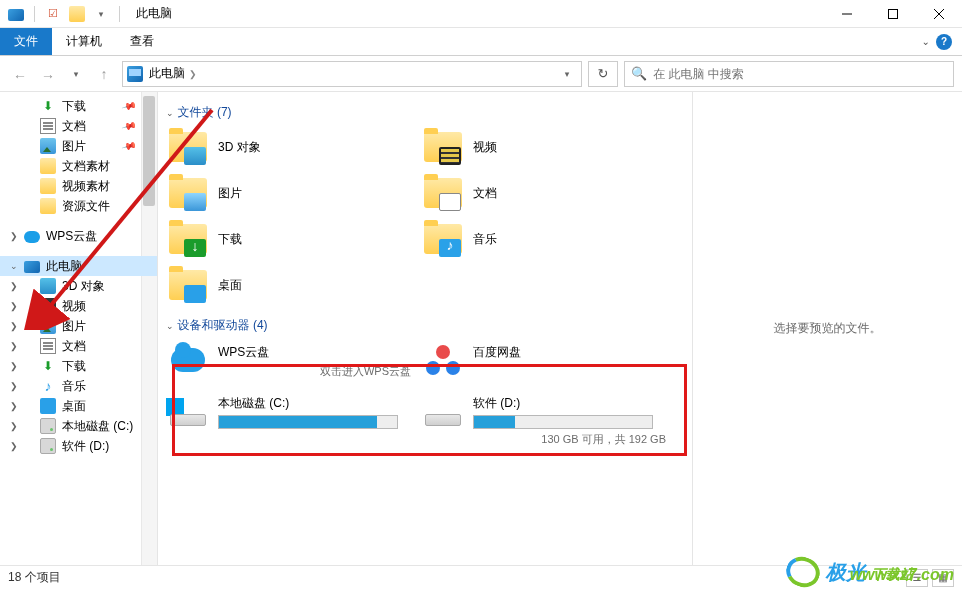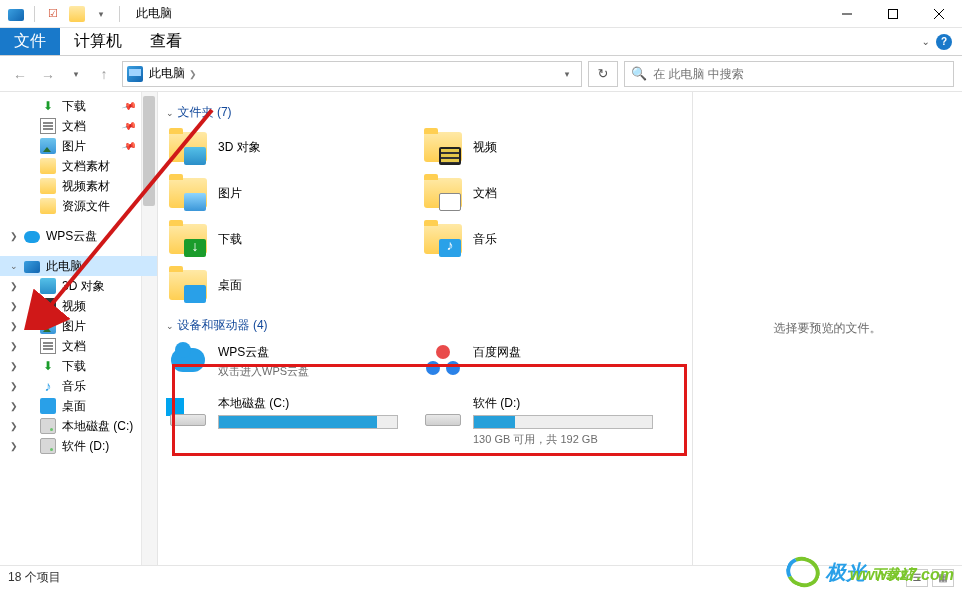--- a/index.html
+++ b/index.html
@@ -9,21 +9,21 @@
 .titlebar { height: 28px; display: flex; align-items: center; background: #fff; border-bottom: 1px solid #e5e5e5; }
 .titlebar-left { display: flex; align-items: center; gap: 4px; padding-left: 6px; }
 .qat-icon { width: 20px; height: 20px; display: flex; align-items: center; justify-content: center; font-size: 11px; }
 .qat-sep { width: 1px; height: 16px; background: #d0d0d0; margin: 0 4px; }
 .titlebar-title { margin-left: 8px; font-size: 12px; }
 .titlebar-controls { margin-left: auto; display: flex; }
 .win-btn { width: 46px; height: 28px; display: flex; align-items: center; justify-content: center; font-size: 10px; }
 
 
 .ribbon { height: 28px; display: flex; align-items: stretch; background: #fff; border-bottom: 1px solid #d0d0d0; }
-.ribbon-tab { padding: 0 14px; display: flex; align-items: center; font-size: 16px; }
+.ribbon-tab { padding: 0 14px; display: flex; align-items: center; font-size: 12px; }
 .ribbon-tab.file { background: #1979ca; color: #fff; }
 .ribbon-right { margin-left: auto; display: flex; align-items: center; gap: 6px; padding-right: 10px; }
 .ribbon-caret { color: #555; font-size: 10px; }
 .help-badge { width: 16px; height: 16px; border-radius: 50%; background: #1979ca; color: #fff; display: flex; align-items: center; justify-content: center; font-size: 10px; font-weight: bold; }
 
 
 .navbar { height: 36px; display: flex; align-items: center; gap: 6px; padding: 4px 8px; border-bottom: 1px solid #e5e5e5; }
 .nav-arrows { display: flex; gap: 4px; align-items: center; }
 .nav-arrow { width: 24px; height: 24px; display: flex; align-items: center; justify-content: center; color: #999; font-size: 14px; }
 .addressbar { flex: 1; height: 26px; border: 1px solid #ccc; display: flex; align-items: center; padding: 0 4px; gap: 6px; background: #fff; }
@@ -97,21 +97,21 @@
 .baidu-shape{ position:relative;width:34px;height:30px;}
 .bd{position:absolute;width:14px;height:14px;border-radius:50%;}
 .bd.r{background:#e94b4b;top:0;left:10px;}
 .bd.b{background:#2a82e8;bottom:0;left:0;}
 .bd.b2{background:#2a82e8;bottom:0;right:0;}
 .disk-shape{ width:40px;height:30px;position:relative;}
 .disk-body{position:absolute;bottom:0;left:2px;right:2px;height:12px;background:linear-gradient(#e8e8e8,#cfcfcf);border:1px solid #aaa;border-radius:2px;}
 .win-badge{position:absolute;left:-2px;top:2px;width:18px;height:18px;background:#00a4ef;}
 .drive-info { flex: 1; display: flex; flex-direction: column; gap: 3px; padding-top:2px; }
 .drive-title { font-size: 12px; }
-.drive-sub { font-size: 11px; color: #6c6c6c; }
+.drive-sub { font-size: 11px; color: #6c6c6c; text-align: right; }
 .bar { width: 180px; height: 14px; border: 1px solid #b8b8b8; background: #eeeeee; position: relative; }
 .bar-fill { position: absolute; left: 0; top: 0; bottom: 0; background: #26a0da; }
 
 
 .red-box { position: absolute; border: 3px solid #e01818; pointer-events: none; left: 172px; top: 364px; width: 515px; height: 92px; }
 
 .arrow-svg { position: absolute; left: 12px; top: 100px; pointer-events:none; }
 
 
 .statusbar { height: 24px; border-top: 1px solid #e5e5e5; display: flex; align-items: center; padding: 0 8px; font-size: 12px; color: #333; }

